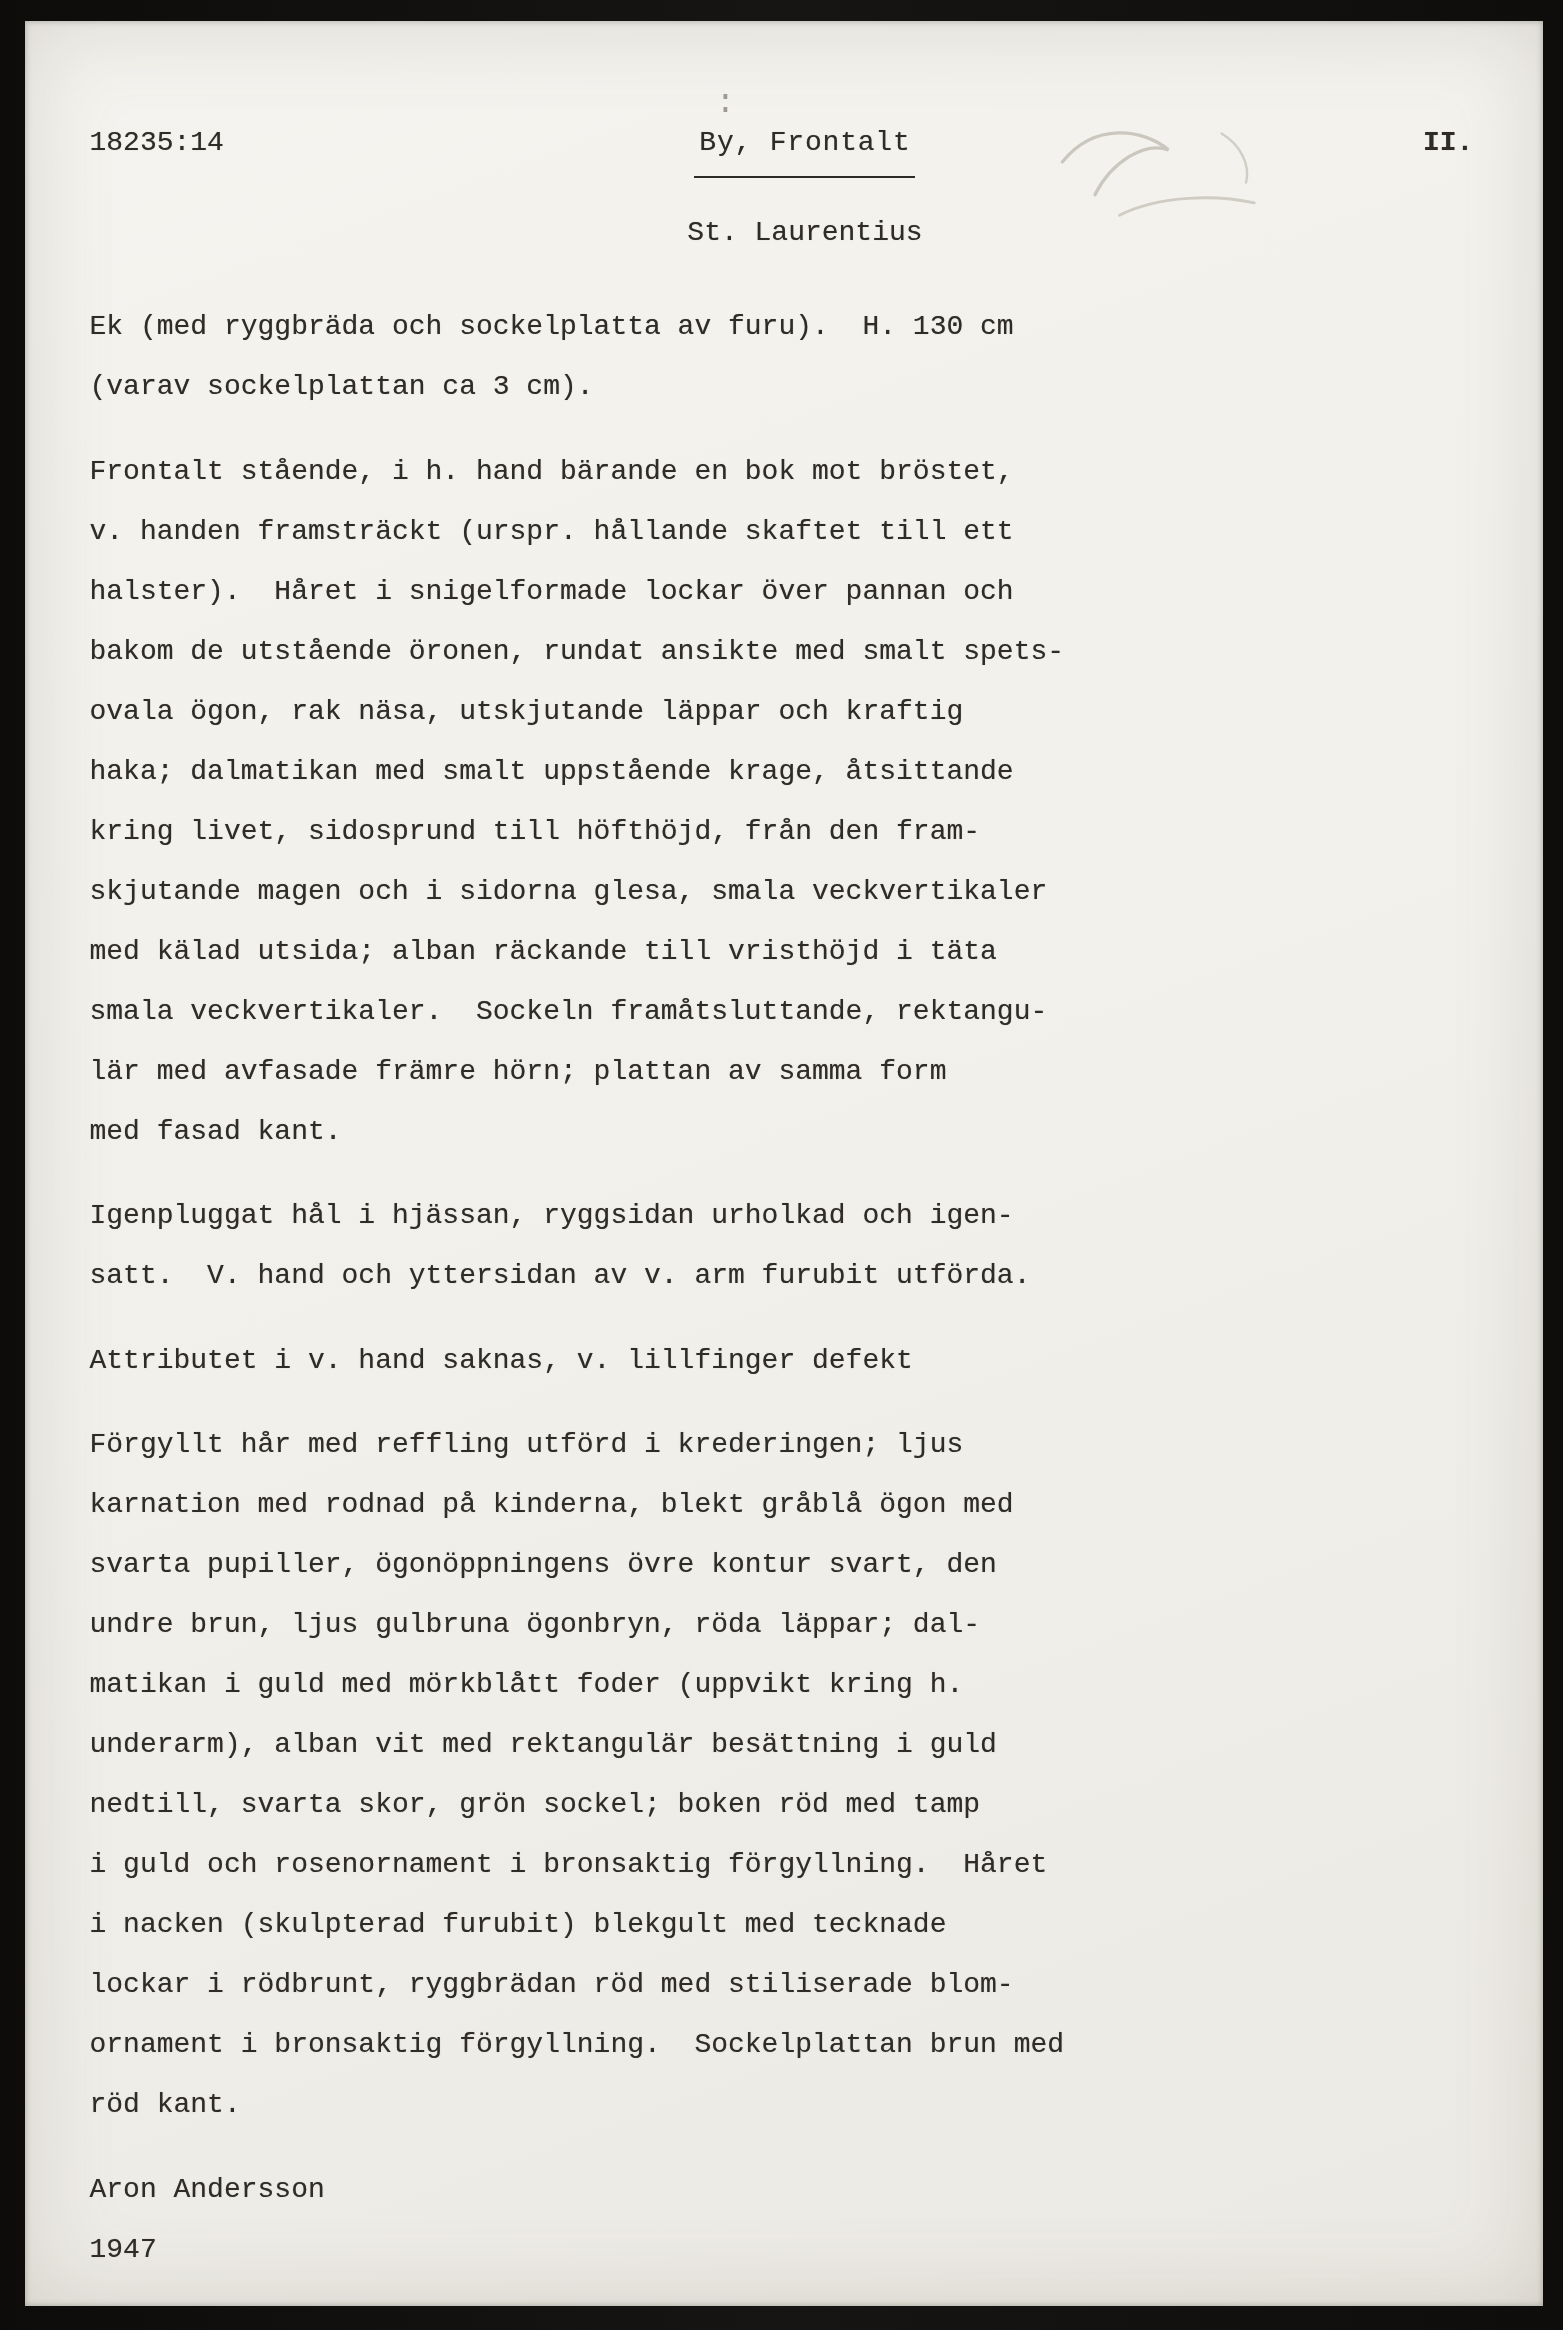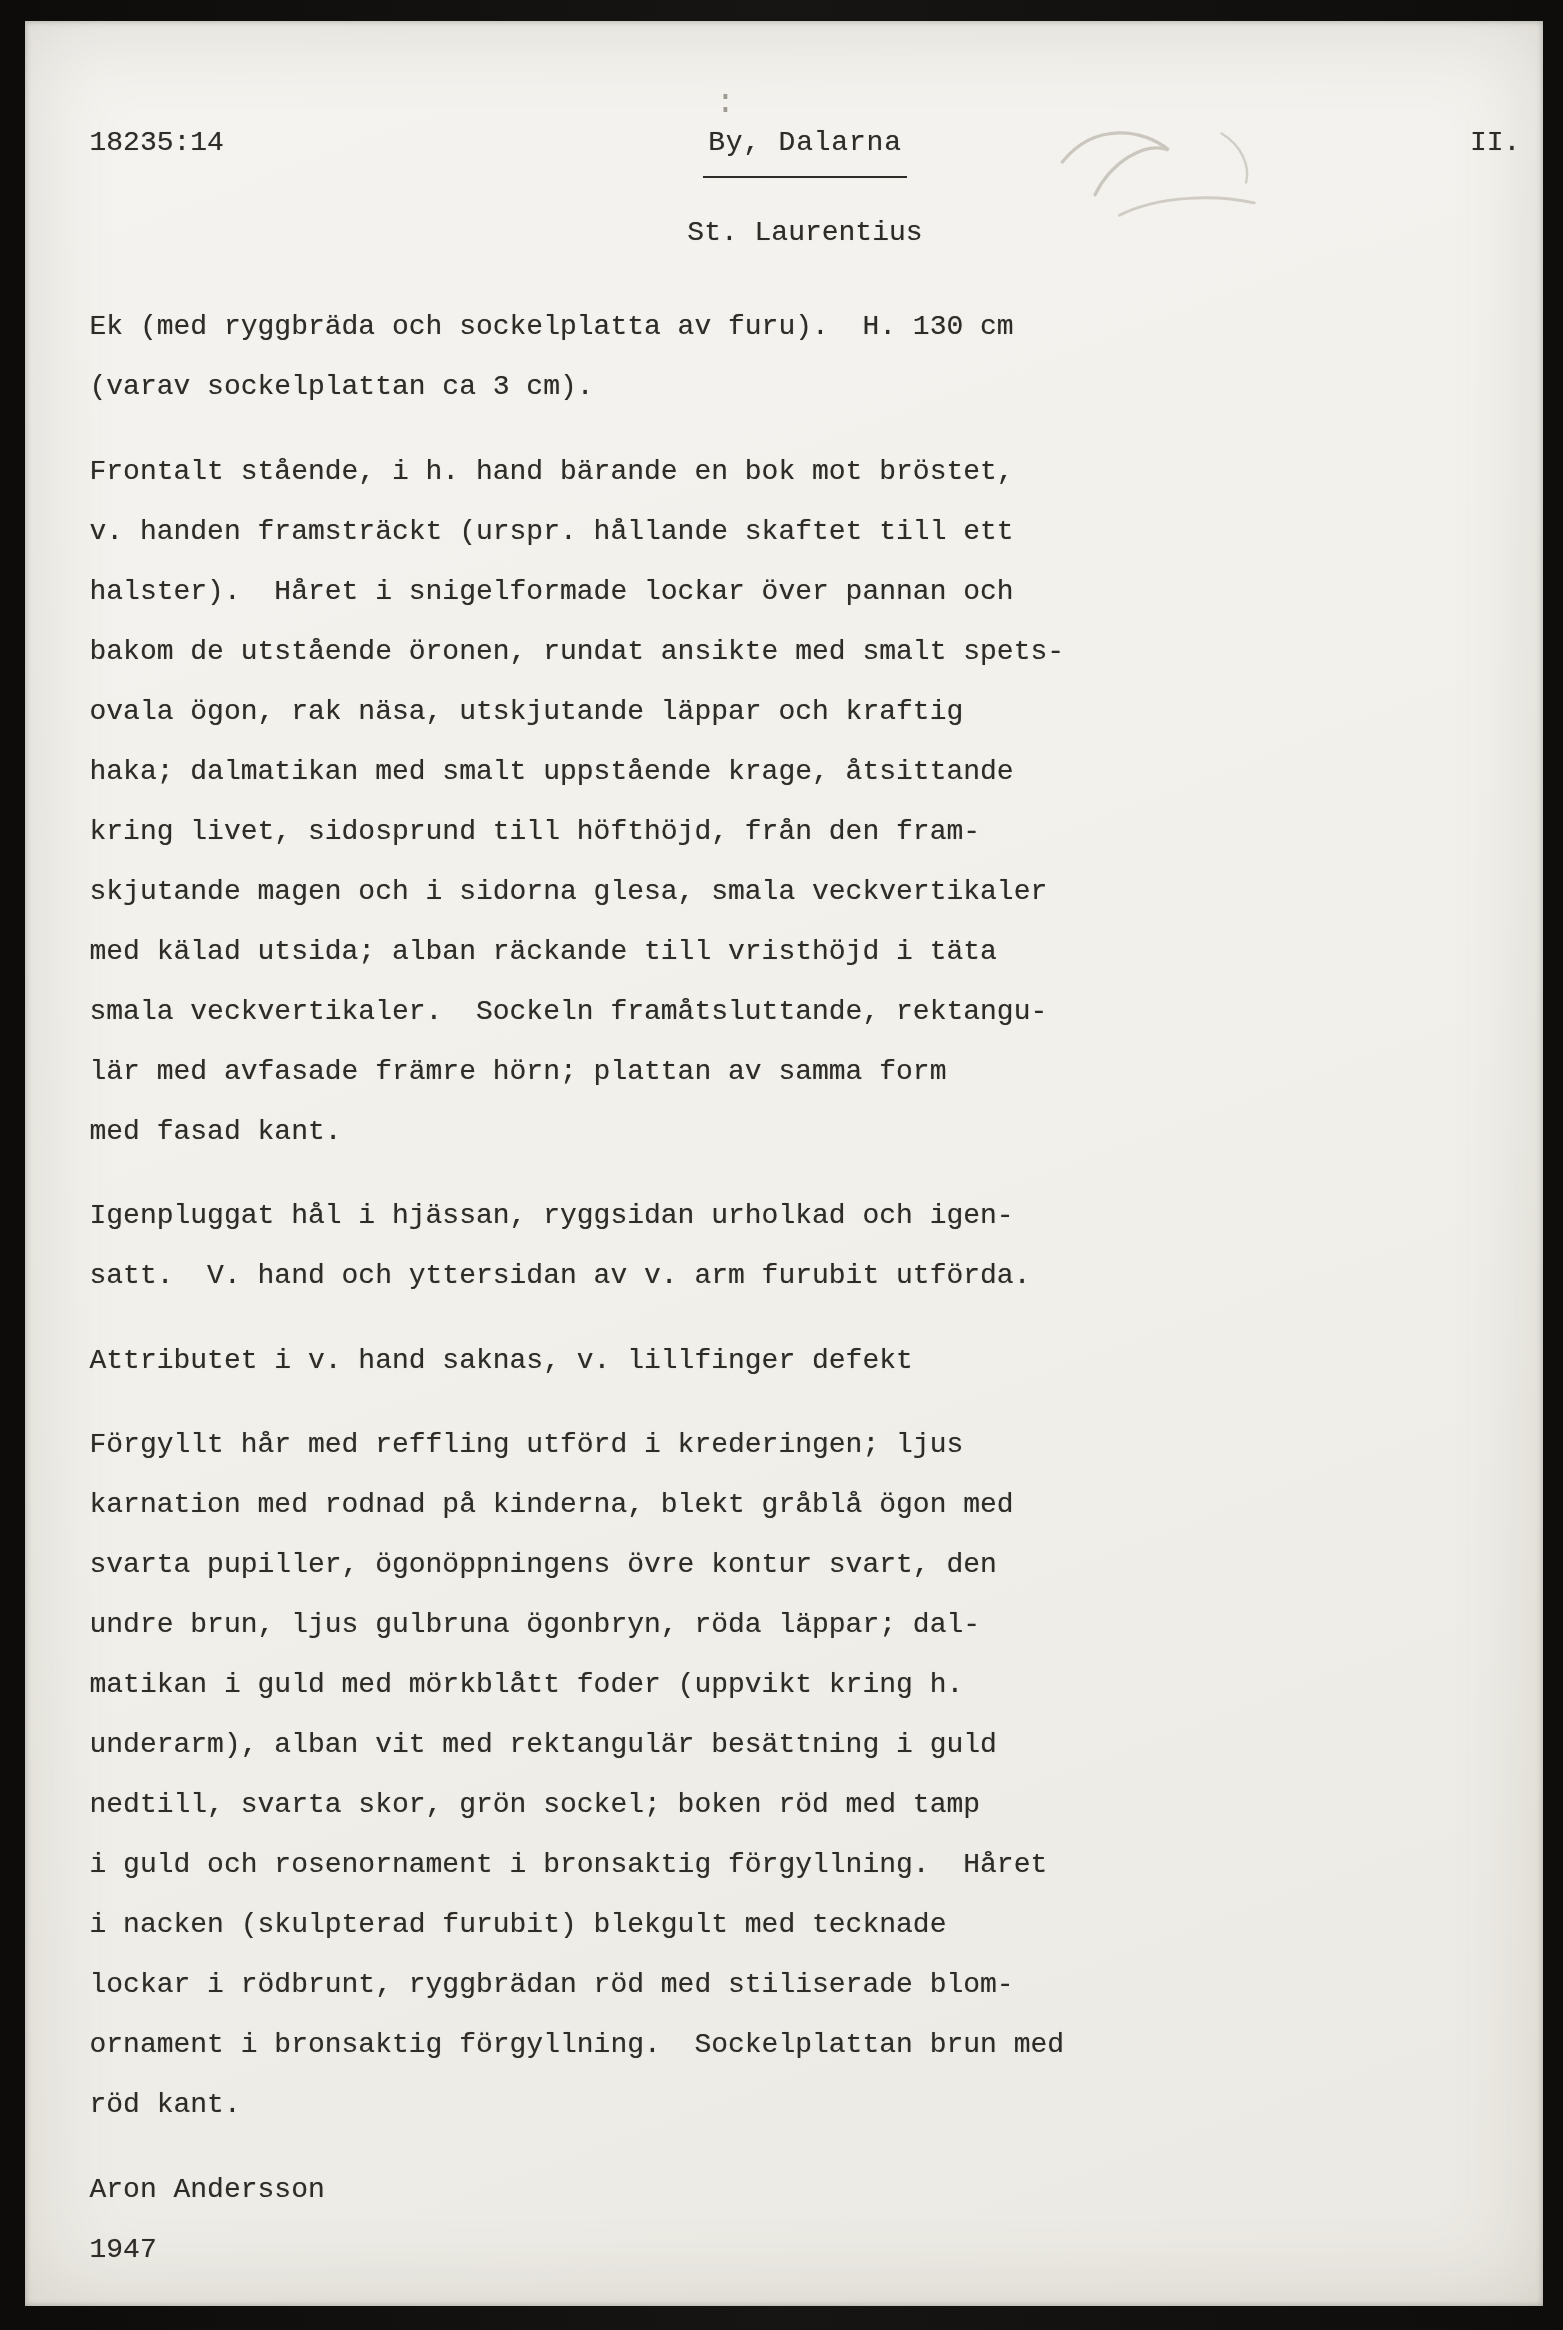--- a/index.html
+++ b/index.html
@@ -45,20 +45,22 @@
   }
   .catalog { justify-self: start; }
   .location {
     justify-self: center;
     border-bottom: 2.5px solid #2f2c28;
     padding: 0 4.9px 3.3px 4.9px;
     letter-spacing: 0.8px;
   }
   .pagenum {
     justify-self: end;
+    margin-right: 47px;
+    font-weight: bold;
   }
   .title {
     text-align: center;
     margin-top: 25px;
   }
   .body {
     margin-top: 34px;
   }
   .para {
     margin: 0 0 24.5px 0;
@@ -97,21 +99,21 @@
     <svg class="pencil" viewBox="0 0 300 160">
       <path d="M20,55 C60,5 120,15 150,40 C120,30 80,55 60,95" fill="none" stroke="#9b9588" stroke-width="4" stroke-linecap="round"></path>
       <path d="M90,120 C140,95 210,95 255,105" fill="none" stroke="#a6a093" stroke-width="3.5" stroke-linecap="round"></path>
       <path d="M215,20 C240,35 250,60 245,80" fill="none" stroke="#aaa498" stroke-width="3" stroke-linecap="round"></path>
     </svg>
 
     <div class="content">
 
       <header class="header">
         <span class="catalog">18235:14</span>
-        <span class="location">By, Dalarna</span>
+        <span class="location">By, Frontalt</span>
         <span class="pagenum">II.</span>
       </header>
 
       <div class="title">St. Laurentius</div>
 
       <main class="body">
         <p class="para">Ek (med ryggbräda och sockelplatta av furu).  H. 130 cm
 (varav sockelplattan ca 3 cm).</p>
         <p class="para">Frontalt stående, i h. hand bärande en bok mot bröstet,
 v. handen framsträckt (urspr. hållande skaftet till ett

